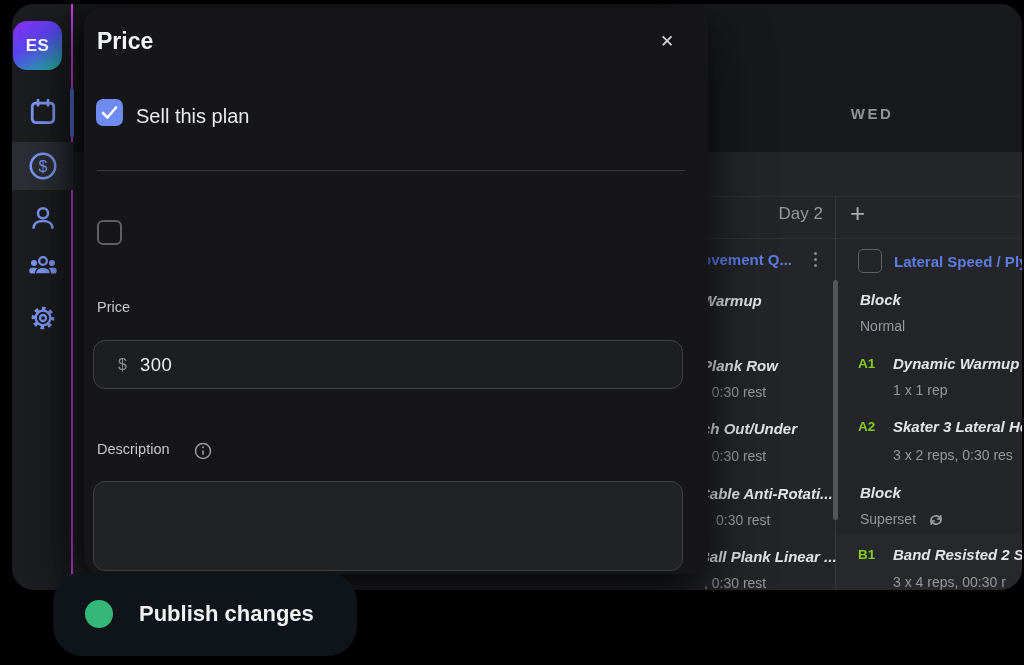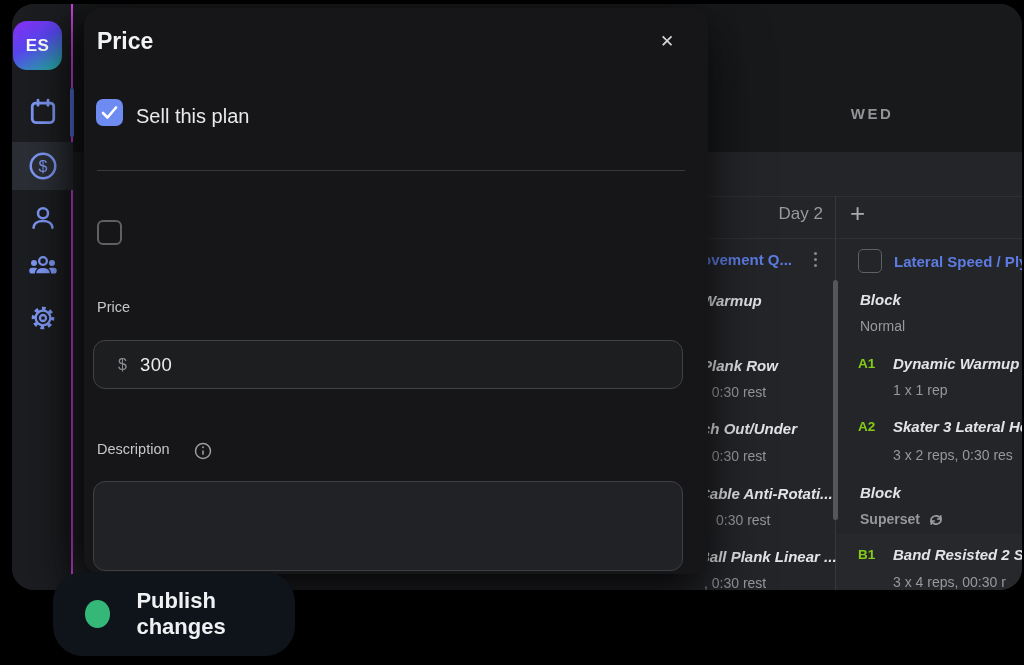--- a/index.html
+++ b/index.html
@@ -65,21 +65,21 @@
   .price-input { position:absolute; left:9px; top:332px; width:590px; height:49px;
     border:1px solid #414246; border-radius:12px; background:#1d1e20; }
   .currency { position:absolute; left:24px; top:15px; color:#8b8d91; font-size:16px; }
   .price-val { position:absolute; left:46px; top:13px; color:#eceded; font-size:18.5px; letter-spacing:.5px; }
   .desc-area { position:absolute; left:9px; top:473px; width:590px; height:90px;
     border:1px solid #3f4044; border-radius:12px; background:#212225; resize:none;
     color:#eceded; font-family:inherit; font-size:15px; padding:10px 14px; outline:none; }
   .info-icon { position:absolute; left:110px; top:434px; color:#9a9ca0; }
 
   
-  .publish-pill { position:absolute; left:53px; top:572px; width:242px; height:84px;
+  .publish-pill { position:absolute; left:53px; top:572px; width:304px; height:84px;
     background:#0f141b; border-radius:30px; z-index:60; display:flex; align-items:center;
     cursor:pointer; }
   .publish-dot { width:28px; height:28px; border-radius:50%; background:#35b877; margin-left:32px; }
   .publish-text { margin-left:26px; color:#f0f1f3; font-size:22px; font-weight:600; }
 
   svg { display:block; }
 </style>
 </head>
 <body>
 
@@ -122,21 +122,21 @@
 
   <div class="abs ex-tag" style="left:846px; top:352px;">A1</div>
   <div class="abs ex-name" style="left:881px; top:351px;">Dynamic Warmup</div>
   <div class="abs ex-sub" style="left:881px; top:378px;">1 x 1 rep</div>
 
   <div class="abs ex-tag" style="left:846px; top:415px;">A2</div>
   <div class="abs ex-name" style="left:881px; top:414px;">Skater 3 Lateral Hop</div>
   <div class="abs ex-sub" style="left:881px; top:443px;">3 x 2 reps,  0:30 res</div>
 
   <div class="abs ex-name" style="left:848px; top:480px;">Block</div>
-  <div class="abs ex-sub" style="left:848px; top:507px;font-weight:bold;">Superset</div>
+  <div class="abs ex-sub" style="left:848px; top:507px;">Superset</div>
   <div class="cycle-icon">
     <svg viewBox="0 0 16 16" width="16" height="16" fill="none" stroke="currentColor" stroke-width="1.6" stroke-linecap="round" stroke-linejoin="round">
       <path d="M3 9.5A5 5 0 0 1 12.5 6.8"></path>
         <path d="M12.8 3.8v3.2h-3.2"></path>
       <path d="M13 6.5A5 5 0 0 1 3.5 9.2"></path>
         <path d="M3.2 12.2V9h3.2"></path>
     </svg>
   </div>
 
   <div class="abs ex-tag" style="left:846px; top:543px;">B1</div>

